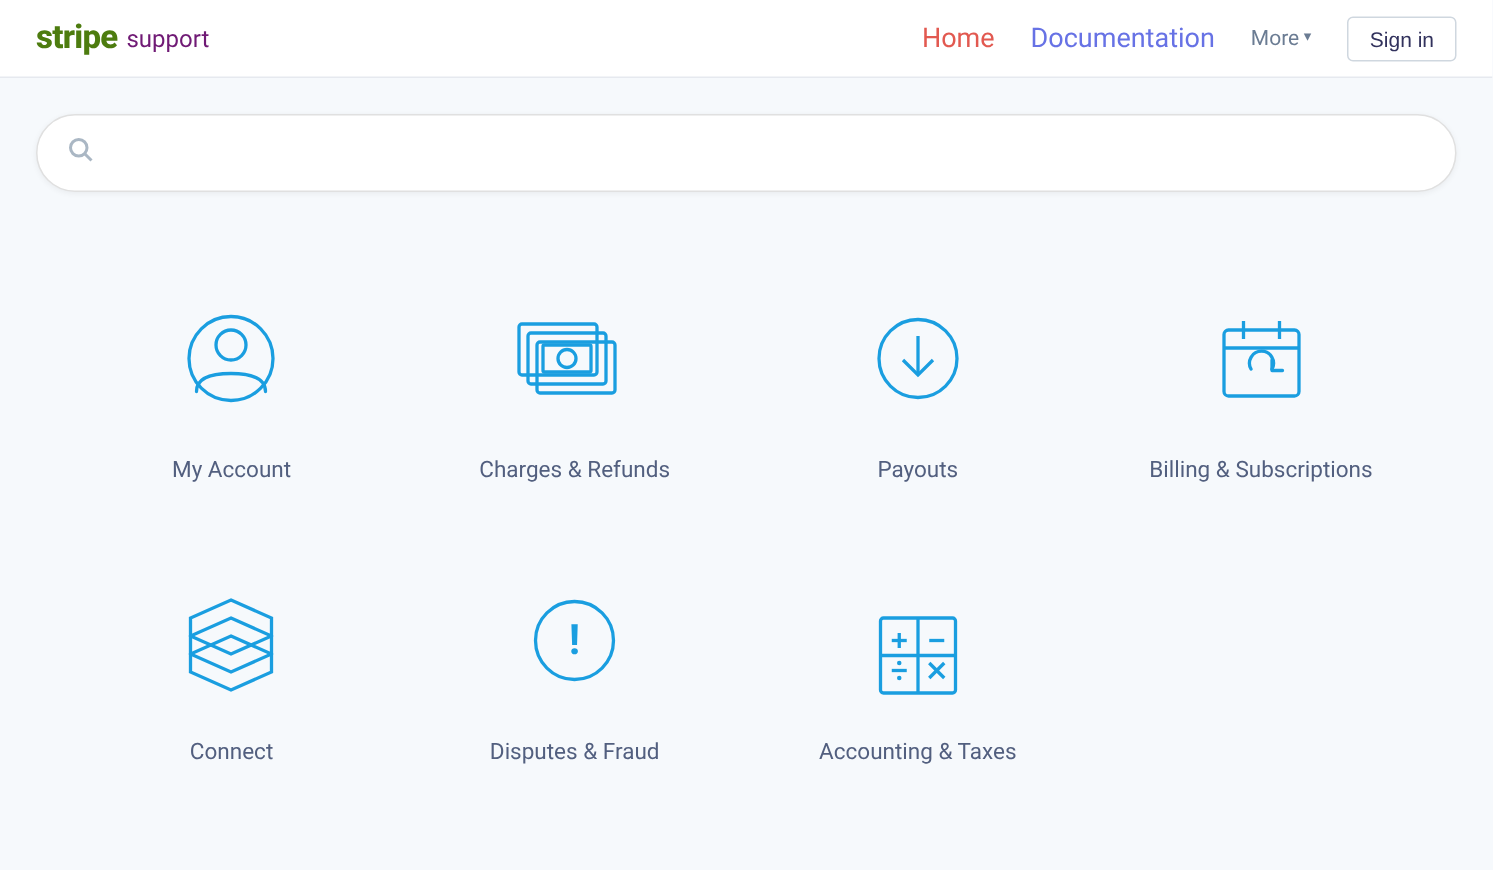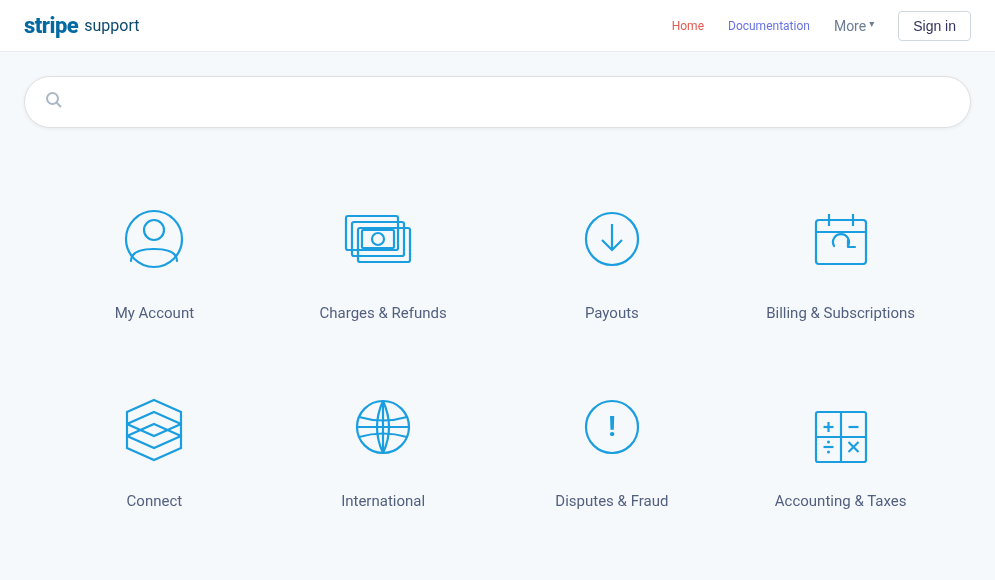--- a/index.html
+++ b/index.html
@@ -22,35 +22,35 @@
     }
     .nav-logo {
       display: flex;
       align-items: center;
       gap: 6px;
       margin-right: auto;
     }
     .nav-logo-stripe {
       font-weight: 800;
       font-size: 22px;
-      color: #0369a1;
+      color: #4d7c0f;
       letter-spacing: -0.5px;
     }
     .nav-logo-support {
       font-size: 16px;
-      color: #0c4a6e;
+      color: #701a75;
       font-weight: 400;
     }
     .nav-links {
       display: flex;
       align-items: center;
       gap: 24px;
     }
     .nav-link {
-      font-size: 12px;
+      font-size: 18px;
       color: #6772e5;
       text-decoration: none;
       cursor: pointer;
     }
     .nav-link.active {
       color: #e25950;
     }
     .nav-link-more {
       display: flex;
       align-items: flex-start;
@@ -231,38 +231,20 @@
       <svg width="90" height="90" viewBox="0 0 90 90" fill="none" stroke="#1a9ee0" stroke-width="2.2">
 
         <polygon points="45,18 72,30 72,42 45,54 18,42 18,30"></polygon>
         <polygon points="45,30 72,42 72,54 45,66 18,54 18,42"></polygon>
         <polygon points="45,42 72,54 72,66 45,78 18,66 18,54"></polygon>
       </svg>
     </div>
     <span class="category-label">Connect</span>
   </div>
 
-  <div class="category-item">
-    <div class="category-icon">
-      <svg width="90" height="90" viewBox="0 0 90 90" fill="none" stroke="#1a9ee0" stroke-width="2.2">
-        <circle cx="45" cy="45" r="26"></circle>
-
-        <line x1="45" y1="19" x2="45" y2="71"></line>
-
-        <line x1="19" y1="45" x2="71" y2="45"></line>
-
-        <path d="M21 35 Q45 42 69 35"></path>
-        <path d="M21 55 Q45 48 69 55"></path>
-
-        <path d="M45 19 Q33 45 45 71"></path>
-        <path d="M45 19 Q57 45 45 71"></path>
-      </svg>
-    </div>
-    <span class="category-label">International</span>
-  </div>
 
   <div class="category-item">
     <div class="category-icon">
       <svg width="90" height="90" viewBox="0 0 90 90" fill="none" stroke="#1a9ee0" stroke-width="2.2">
         <circle cx="45" cy="45" r="26"></circle>
         <text x="45" y="54" text-anchor="middle" font-size="28" font-weight="700" fill="#1a9ee0" stroke="none">!</text>
       </svg>
     </div>
     <span class="category-label">Disputes &amp; Fraud</span>
   </div>

